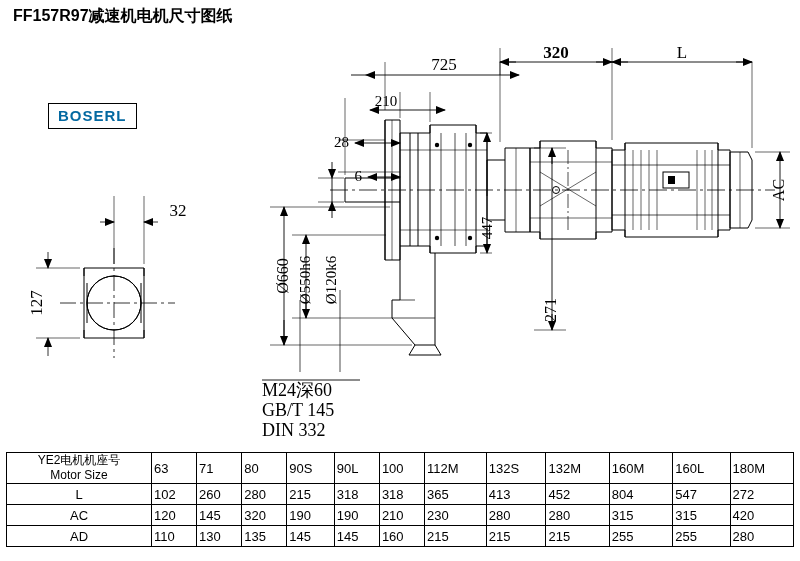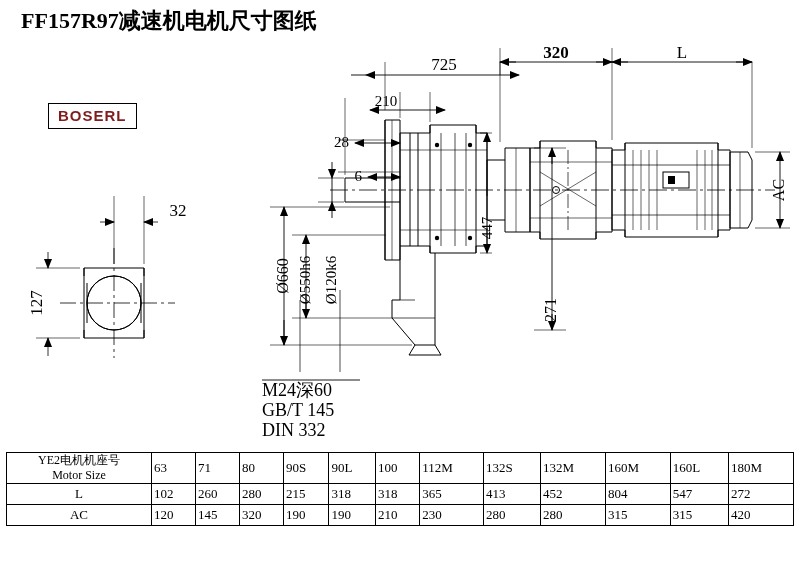--- a/index.html
+++ b/index.html
@@ -5,30 +5,30 @@
   html,body{margin:0;padding:0;}
   body{
     width:800px;height:561px;
     background:#ffffff;
     font-family:"Liberation Serif", serif;
     color:#000;
     position:relative;
     overflow:hidden;
   }
   .title{
-    position:absolute;left:21px;top:6px;
-    font-family:Liberation Serif, serif;
-    font-weight:bold;font-size:22px;letter-spacing:0px;
+    position:absolute;left:13px;top:6px;
+    font-family:Liberation Sans, sans-serif;
+    font-weight:bold;font-size:16px;letter-spacing:0px;
     white-space:nowrap;
   }
   #drawing{position:absolute;left:0;top:0;width:800px;height:561px;}
   .tbl{
     position:absolute;left:6px;top:452px;width:788px;
     border-collapse:collapse;
-    font-family:Liberation Serif, serif;
+    font-family:Liberation Sans, sans-serif;
     font-size:13px;
     padding-left:40px;
   }
   .tbl td{
     border:1px solid #000;
     text-align:left;
     height:20px;
     padding:0 2px;
   }
   .tbl td.rowhead{
@@ -36,21 +36,21 @@
     width:140px;
     white-space:nowrap;
   }
   .tbl td.rowhead.two{line-height:15px;font-size:12px;}
   .logo{
     position:absolute;left:48px;top:103px;
     border:1px solid #000;
     padding:3px 9px 4px 9px;
     font-family:"Liberation Sans", sans-serif;
     font-weight:bold;font-size:15px;
-    color:#7f1d1d;
+    color:#0369a1;
     letter-spacing:1px;
     background:#fff;
   }
 </style>
 </head>
 <body>
 
 <div class="title">FF157R97减速机电机尺寸图纸</div>
 
 <div class="logo">BOSERL</div>
@@ -309,14 +309,29 @@
       <td>190</td>
       <td>190</td>
       <td>210</td>
       <td>230</td>
       <td>280</td>
       <td>280</td>
       <td>315</td>
       <td>315</td>
       <td>420</td>
     </tr>
+    <tr>
+      <td class="rowhead">AD</td>
+      <td>110</td>
+      <td>130</td>
+      <td>135</td>
+      <td>145</td>
+      <td>145</td>
+      <td>160</td>
+      <td>215</td>
+      <td>215</td>
+      <td>215</td>
+      <td>255</td>
+      <td>255</td>
+      <td>280</td>
+    </tr>
   </tbody>
 </table>
 
 </body></html>

